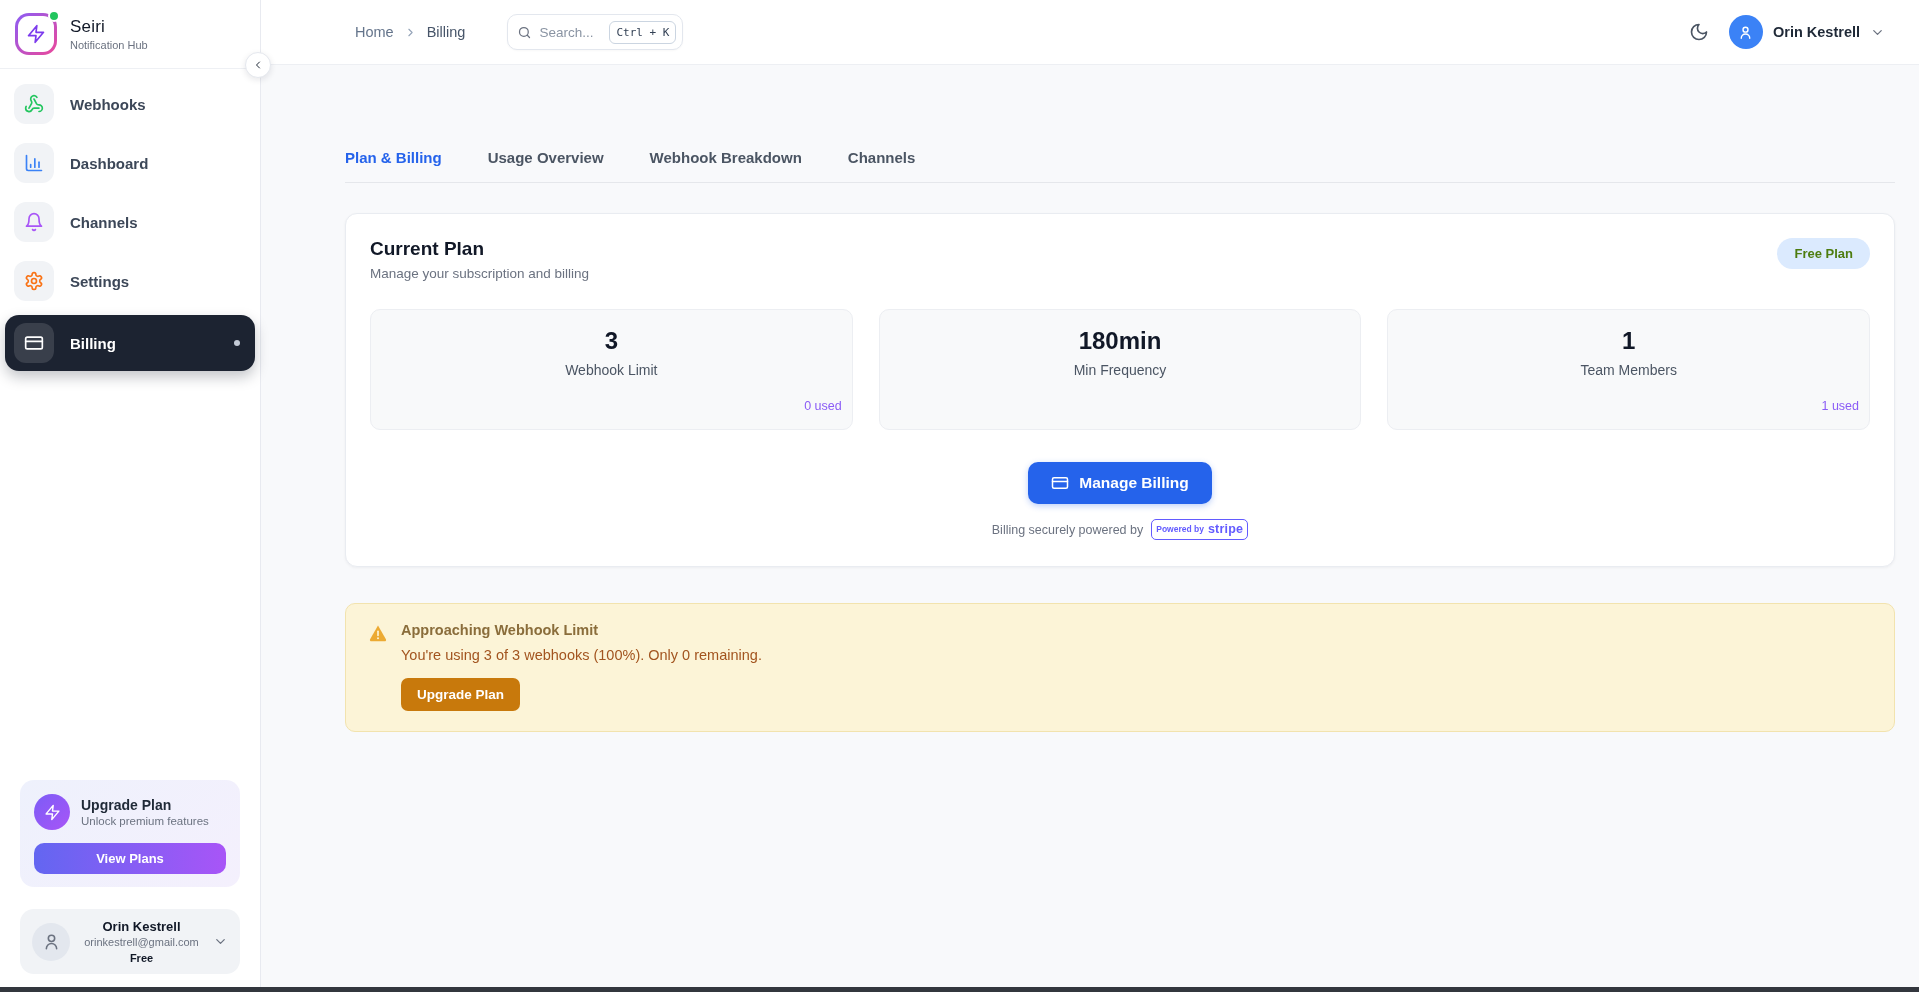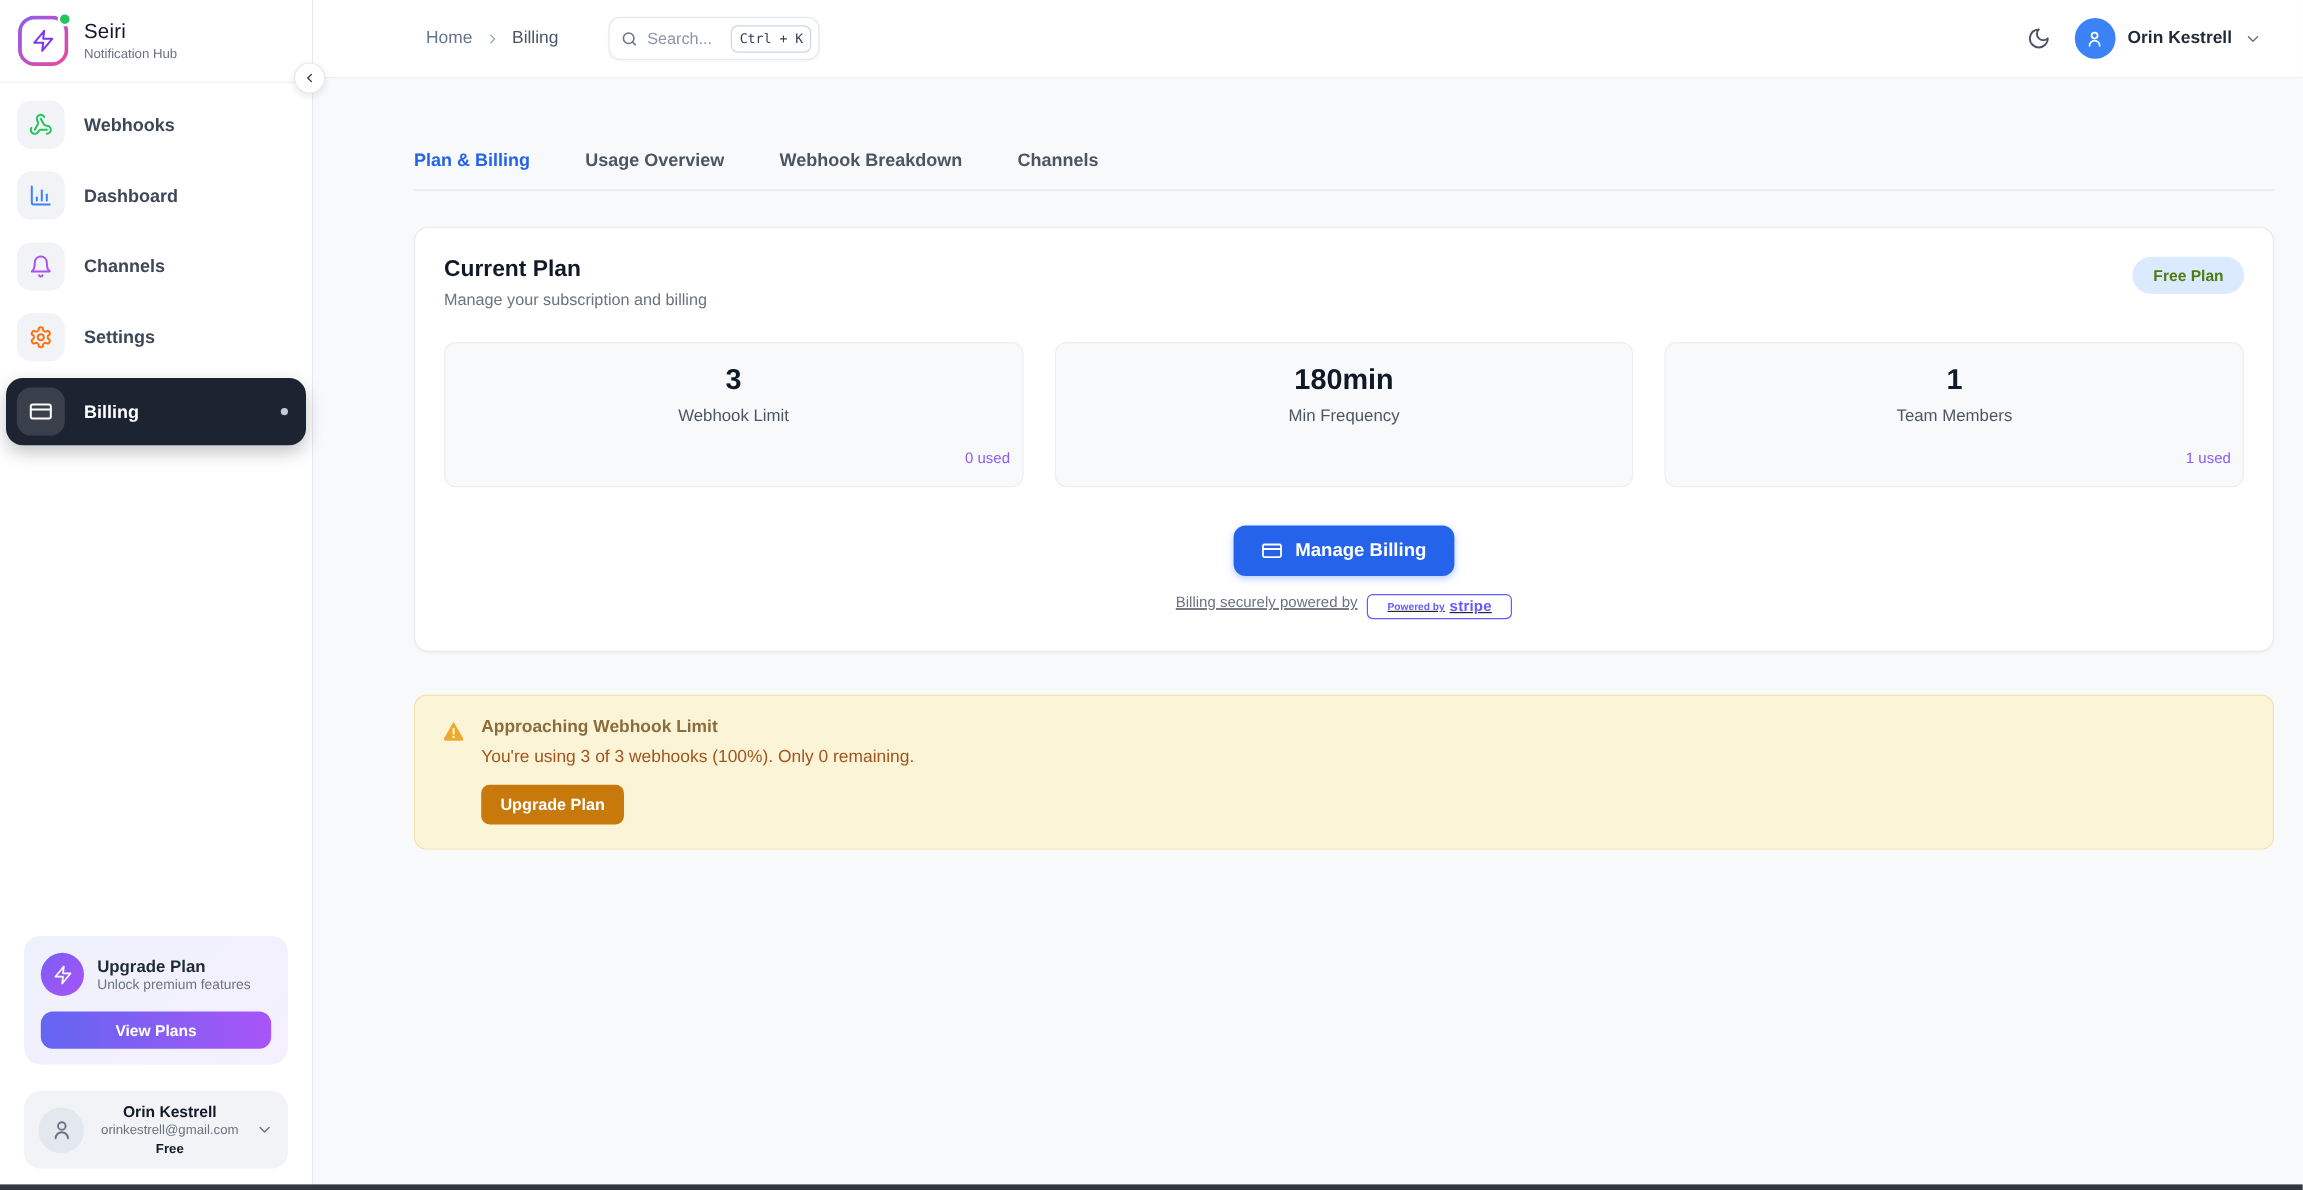--- a/index.html
+++ b/index.html
@@ -44,21 +44,21 @@
   .user-name { font-size:13px; font-weight:700; color:#111827; }
   .user-email { font-size:11px; color:#6b7280; margin-top:2px; }
   .user-plan { font-size:11px; font-weight:700; color:#111827; margin-top:4px; }
   .user-chevron { color:#6b7280; }
 
   .collapse-btn { position:absolute; left:245px; top:52px; width:26px; height:26px; border-radius:50%; background:#fff;
                   border:1px solid #e5e8ee; box-shadow:0 2px 6px rgba(16,24,40,.10); display:grid; place-items:center;
                   color:#1f2937; cursor:pointer; z-index:6; }
 
   
-  .main { flex:1; display:flex; flex-direction:column; height:100%; }
+  .main { flex:1; display:flex; flex-direction:column; height:100%;gap:24px; }
   .topbar { height:65px; min-height:65px; background:#fff; border-bottom:1px solid #edeff3; display:flex; align-items:center; padding:0 34px 0 94px; }
   .breadcrumb { display:flex; align-items:center; gap:10px; font-size:14.5px; }
   .crumb-home { color:#64748b; cursor:pointer; }
   .crumb-sep { color:#94a3b8; }
   .crumb-current { color:#475569; }
   .search-box { margin-left:42px; width:176px; height:36px; border:1px solid #e3e7ee; border-radius:10px; background:#fff;
                 display:flex; align-items:center; gap:7px; padding:0 6px 0 9px; cursor:text; box-shadow:0 1px 2px rgba(16,24,40,.03); }
   .search-box .sicon { color:#6b7280; }
   .search-ph { font-size:13.5px; color:#8a94a3; flex:1; }
   .kbd { font-family:"DejaVu Sans Mono",monospace; font-size:11px; color:#334155; border:1px solid #cbd5e1; border-radius:6px; padding:4px 6px; background:#fff; white-space:nowrap; }
@@ -86,23 +86,23 @@
   .plan-sub { font-size:13.5px; color:#6b7280; margin-top:6px; }
   .plan-badge { margin-left:auto; background:#dbeafe; color:#4d7c0f; font-size:13px; font-weight:600; padding:8px 17px; border-radius:999px; }
   .stats { display:flex; gap:26px; margin-top:28px; }
   .stat { flex:1; background:#f8f9fa; border:1px solid #eceef2; border-radius:10px; text-align:center; padding:17px 10px 15px; min-height:106px; }
   .stat-value { font-size:24px; font-weight:800; color:#111827; }
   .stat-label { font-size:14px; color:#4b5563; margin-top:7px; }
   .stat-sub { font-size:12.5px; color:#8b5cf6; margin-top:21px; min-height:15px;text-align:right; }
   .manage-row { text-align:center; margin-top:32px; }
   .manage-btn { display:inline-flex; align-items:center; gap:10px; background:#2563eb; color:#fff; border:none; border-radius:10px;
                 padding:12px 23px; font-family:inherit; font-size:15.5px; font-weight:700; cursor:pointer; box-shadow:0 2px 6px rgba(37,99,235,.3); }
-  .powered-row { margin-top:15px; display:flex; justify-content:center; gap:8px;text-decoration:underline; }
+  .powered-row { margin-top:15px; display:flex; justify-content:center; align-items:center; gap:8px; }
   .powered-text { font-size:12.5px; color:#6b7280; }
-  .stripe-badge { border:1.5px solid #635bff; border-radius:5px; padding:2px 16px 3px; display:inline-flex; align-items:center; gap:4px; background:#fff; cursor:pointer; }
+  .stripe-badge { border:1.5px solid #635bff; border-radius:5px; padding:2px 4px 3px; display:inline-flex; align-items:center; gap:4px; background:#fff; cursor:pointer; }
   .stripe-prefix { font-size:8.5px; font-weight:600; color:#635bff; }
   .stripe-brand { font-size:12.5px; font-weight:800; color:#635bff; letter-spacing:.2px; }
 
   .warning-banner { margin-top:36px; background:#fcf4d7; border:1px solid #f2e3ae; border-radius:10px; padding:18px 22px 20px; display:flex; gap:13px; }
   .warn-icon { flex:none; margin-top:1px; }
   .warn-title { font-size:14.5px; font-weight:700; color:#8a6d3b; }
   .warn-msg { font-size:14.5px; color:#a2541f; margin-top:9px; }
   .warn-btn { margin-top:15px; background:#c8790c; color:#fff; border:none; border-radius:7px; padding:9px 16px;
               font-family:inherit; font-size:13.5px; font-weight:700; cursor:pointer; }
 

